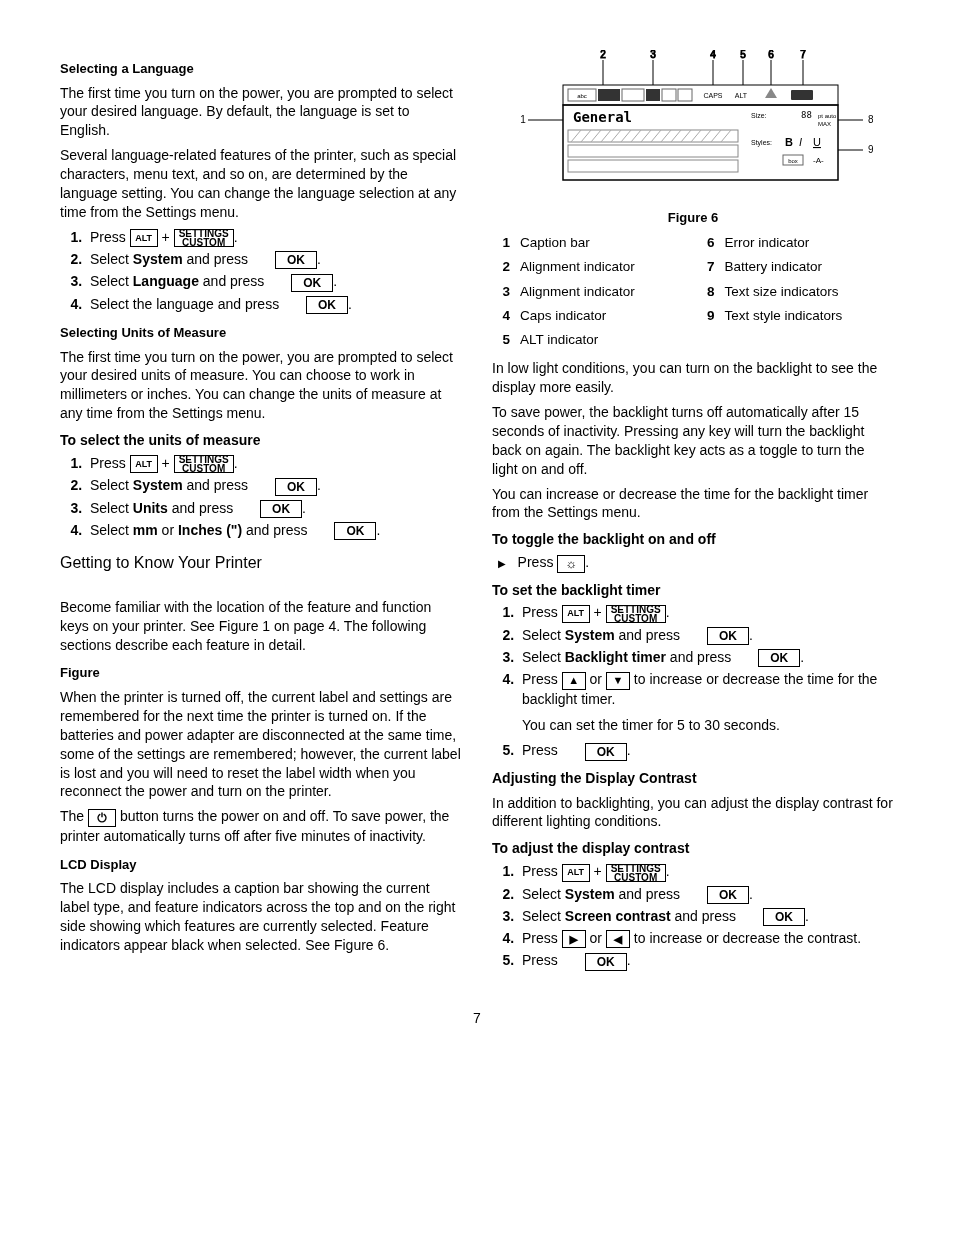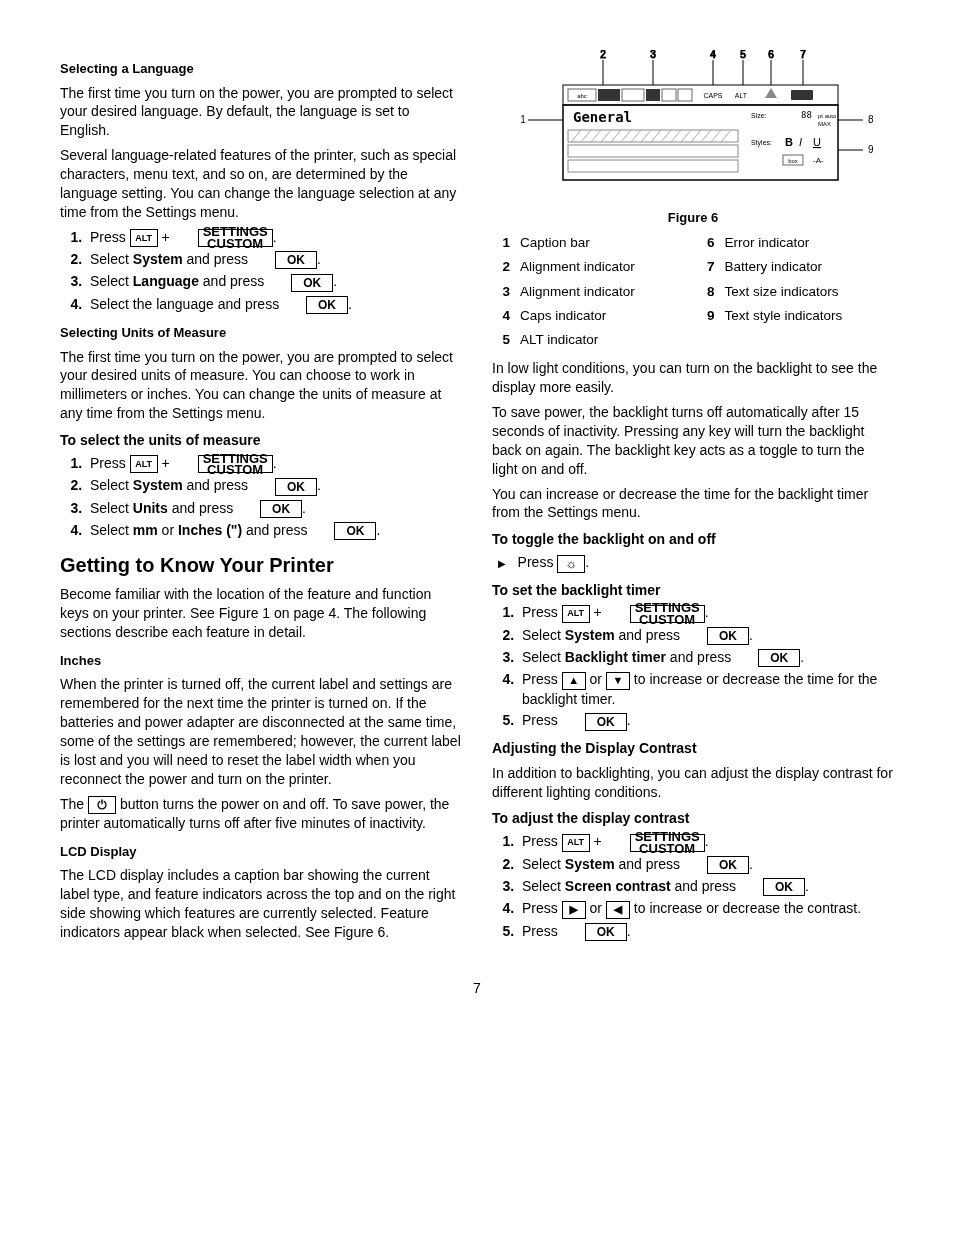--- a/index.html
+++ b/index.html
@@ -13,23 +13,23 @@
   }
   .columns {
     display: flex;
     gap: 30px;
   }
   .col {
     flex: 1;
     min-width: 0;
   }
   h2 {
-    font-size: 20px;
-    font-weight: bold;
-    margin: 12px 0 6px 0;
+    font-size: 16px;
+    font-weight: normal;
+    margin: 12px 0 24px 0;
   }
   h3 {
     font-size: 13px;
     font-weight: bold;
     margin: 10px 0 4px 0;
   }
   h4 {
     font-size: 14px;
     font-weight: bold;
     margin: 8px 0 4px 0;
@@ -68,24 +68,23 @@
     height: 16px;
     padding: 0 4px;
     font-size: 9px;
     font-weight: bold;
     text-align: center;
     vertical-align: middle;
     line-height: 1;
   }
   .keycap-wide {
     min-width: 48px;
-    font-size: 13px;
+    font-size: 10px;
     line-height: 0.9;
     white-space: pre;
-    margin-left: 24px;
   }
   .keycap-ok {
     min-width: 32px;
     font-size: 12px;
     margin-left: 23px;
   }
   .keycap-arrow {
     font-size: 11px;
     padding: 0 2px;
   }
@@ -173,21 +172,21 @@
       </li>
       <li>
         <span>Select </span><b>mm</b><span> or </span><b>Inches (")</b><span> and press </span>
         <span class="keycap keycap-ok">OK</span>.
       </li>
     </ol>
 
     <h2>Getting to Know Your Printer</h2>
     <p>Become familiar with the location of the feature and function keys on your printer. See Figure 1 on page 4. The following sections describe each feature in detail.</p>
 
-    <h3>Inches</h3>
+    <h3>Figure</h3>
     <p>When the printer is turned off, the current label and settings are remembered for the next time the printer is turned on. If the batteries and power adapter are disconnected at the same time, some of the settings are remembered; however, the current label is lost and you will need to reset the label width when you reconnect the power and turn on the printer.</p>
     <p>
       <span>The </span>
       <span class="keycap" style="font-size:12px;">⏻</span>
       <span> button turns the power on and off. To save power, the printer automatically turns off after five minutes of inactivity.</span>
     </p>
 
     <h3>LCD Display</h3>
     <p>The LCD display includes a caption bar showing the current label type, and feature indicators across the top and on the right side showing which features are currently selected. Feature indicators appear black when selected. See Figure 6.</p>
 
@@ -328,20 +327,21 @@
       <li>
         <span>Select </span><b>Backlight timer</b><span> and press </span>
         <span class="keycap keycap-ok">OK</span>.
       </li>
       <li>
         <span>Press </span>
         <span class="keycap keycap-arrow">▲</span>
         <span> or </span>
         <span class="keycap keycap-arrow">▼</span>
         <span> to increase or decrease the time for the backlight timer.</span>
+        <p style="margin-top:8px;">You can set the timer for 5 to 30 seconds.</p>
       </li>
       <li>
         <span>Press </span>
         <span class="keycap keycap-ok">OK</span>.
       </li>
     </ol>
 
     <h4>Adjusting the Display Contrast</h4>
     <p>In addition to backlighting, you can adjust the display contrast for different lighting conditions.</p>
     <h4>To adjust the display contrast</h4>

